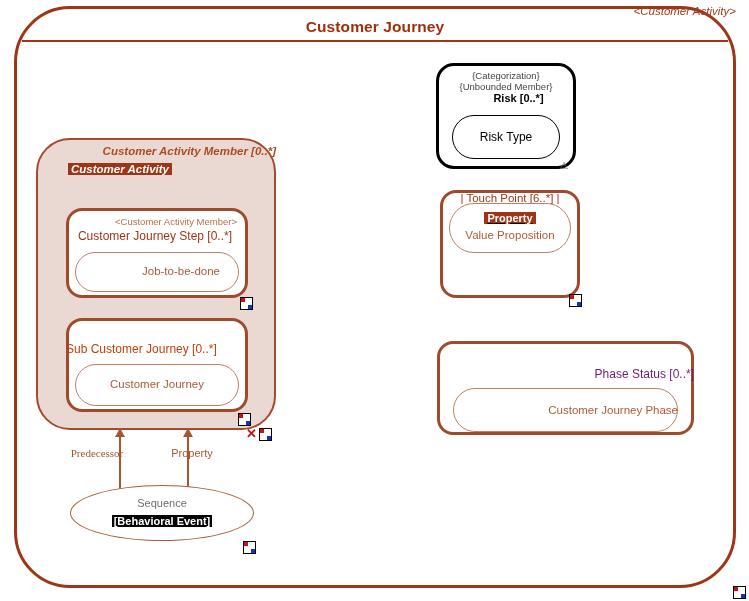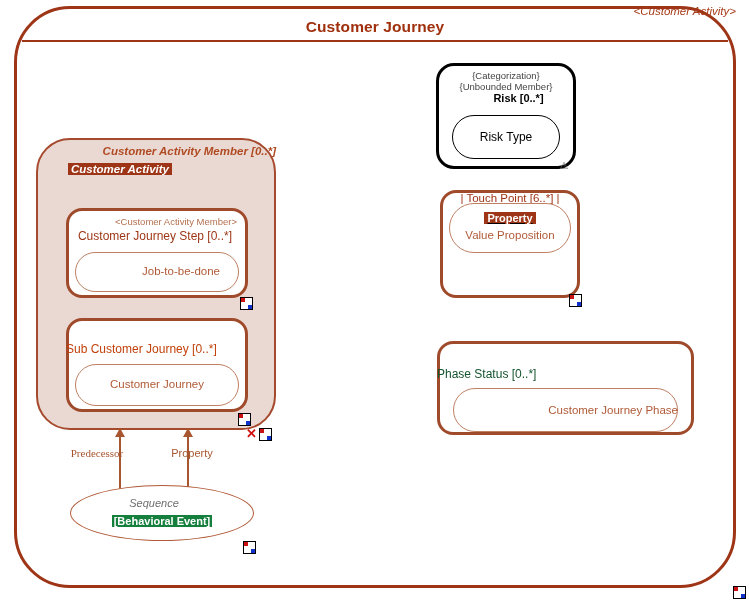--- a/index.html
+++ b/index.html
@@ -199,49 +199,49 @@
 
   
   #phase-box {
     left: 437px; top: 341px; width: 257px; height: 94px;
     background: #ffffff;
     border: 3px solid #a04a2c;
     border-radius: 16px;
   }
   #phase-name {
     left: 437px; top: 367px; width: 257px;
-    text-align: left; font-size: 12px; color: #14532d;
+    text-align: right; font-size: 12px; color: #701a75;
   }
   #phase-pill {
     left: 453px; top: 388px; width: 225px; height: 44px;
     background: #ffffff;
     border: 1px solid #bf7f63;
     border-radius: 22px;
   }
   #phase-pill-label {
     left: 453px; top: 404px; width: 225px;
     text-align: right; font-size: 11.5px; color: #b05a37;
   }
 
   
   #sequence-ellipse {
     left: 70px; top: 485px; width: 184px; height: 56px;
     background: #ffffff;
     border: 1.5px solid #b05a37;
     border-radius: 50%;
   }
   #sequence-stereo {
-    left: 62px; top: 497px; width: 184px;
-    text-align: center; font-size: 11px; color: #6e6e6e; font-style: italic;
+    left: 70px; top: 497px; width: 184px;
+    text-align: center; font-size: 11px; color: #6e6e6e;
   }
   #sequence-name {
     left: 70px; top: 511px; width: 184px; text-align: center;
   }
   #sequence-name .hl {
-    background: #15803d; color: #ffffff;
+    background: #000000; color: #ffffff;
     font-size: 11px; font-weight: bold; padding: 0 2px;
   }
 
   
   .arrow-line { background: #a8562f; width: 1.5px; }
   #arrow-pred-line { left: 119px; top: 436px; height: 57px; }
   #arrow-succ-line { left: 187px; top: 436px; height: 57px; }
   .arrow-head {
     width: 0; height: 0;
     border-left: 5px solid transparent;

